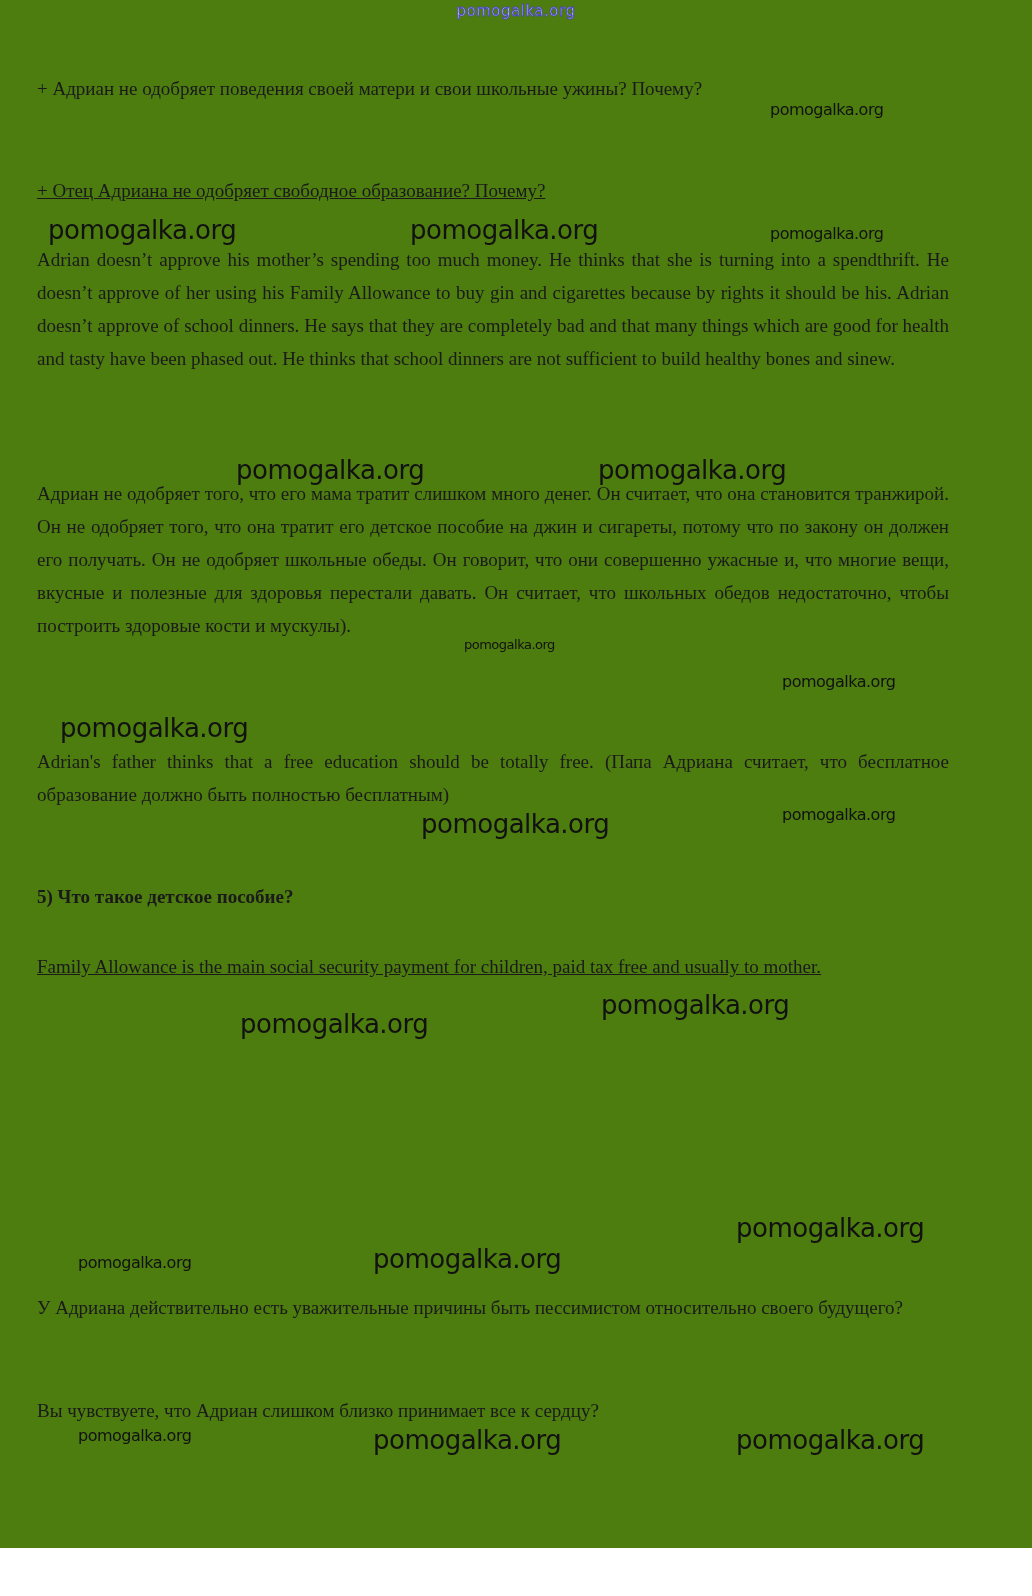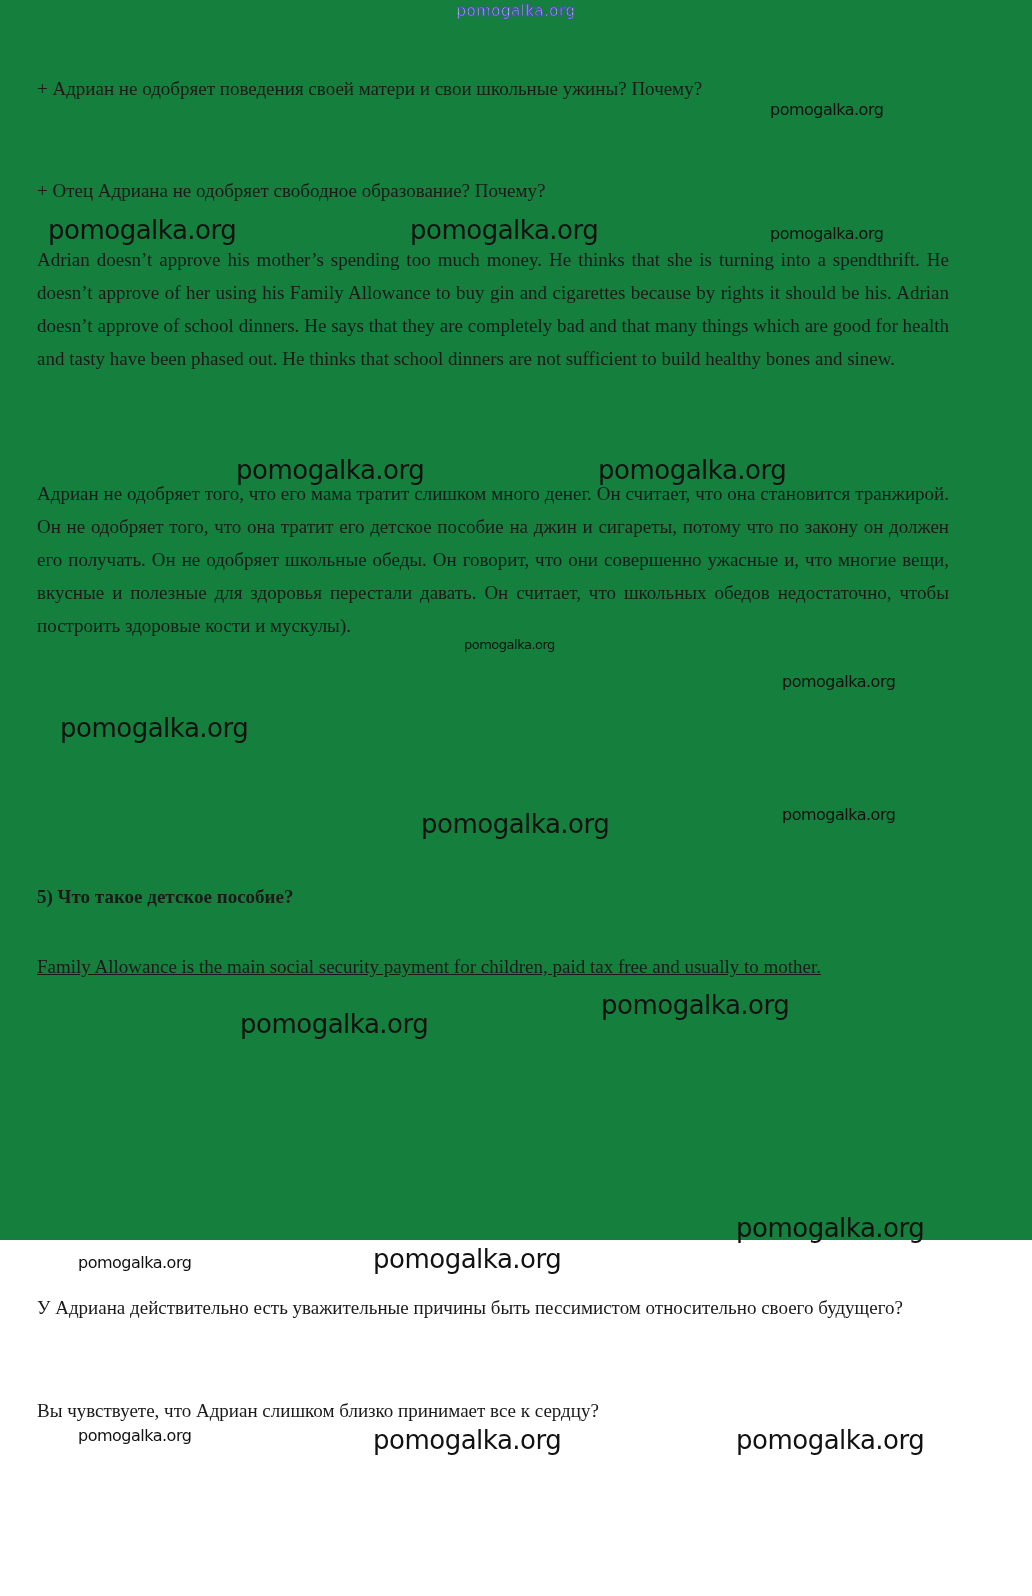--- a/index.html
+++ b/index.html
@@ -1,17 +1,17 @@
 <!DOCTYPE html>
 <html><head>
 <meta charset="utf-8">
 <style>
   html, body { margin: 0; padding: 0; background: #ffffff; }
   body { width: 1032px; height: 1596px; position: relative; overflow: hidden; }
-  .page { position: absolute; left: 0; top: 0; width: 1032px; height: 1240px; background: #15803d; }
+  .page { position: absolute; left: 0; top: 0; width: 1032px; height: 1548px; background: #4d7c0f; }
   .site-header {
     position: absolute; left: 0; top: 0; width: 1032px; text-align: center;
     font-family: "DejaVu Sans", sans-serif; font-size: 15px; line-height: 22px;
     color: #fff; -webkit-text-stroke: 1px #4a4ab8; letter-spacing: 0.5px;
   }
   .para {
     position: absolute; left: 37px; width: 912px;
     font-family: "Liberation Serif", serif; font-size: 19px; line-height: 33px;
     color: #1a1a1a; text-align: justify; margin: 0;
   }
@@ -26,26 +26,27 @@
   .wm.tiny { font-size: 13px; line-height: 16px; }
 </style>
 </head>
 <body>
 
 <div class="page">
 
   <div class="site-header">pomogalka.org</div>
 
   <p class="para left" style="top:72px;">+ Адриан не одобряет поведения своей матери и свои школьные ужины? Почему?</p>
-  <p class="para left" style="top:174px;">+ Отец Адриана не одобряет свободное образование? Почему?</p>
+  <p class="para left" style="top:174px;text-decoration:underline;">+ Отец Адриана не одобряет свободное образование? Почему?</p>
 
   <p class="para" style="top:243px;">Adrian doesn’t approve his mother’s spending too much money. He thinks that she is turning into a spendthrift. He doesn’t approve of her using his Family Allowance to buy gin and cigarettes because by rights it should be his. Adrian doesn’t approve of school dinners. He says that they are completely bad and that many things which are good for health and tasty have been phased out. He thinks that school dinners are not sufficient to build healthy bones and sinew.</p>
 
   <p class="para" style="top:477px;">Адриан не одобряет того, что его мама тратит слишком много денег. Он считает, что она становится транжирой. Он не одобряет того, что она тратит его детское пособие на джин и сигареты, потому что по закону он должен его получать. Он не одобряет школьные обеды. Он говорит, что они совершенно ужасные и, что многие вещи, вкусные и полезные для здоровья перестали давать. Он считает, что школьных обедов недостаточно, чтобы построить здоровые кости и мускулы).</p>
 
+  <p class="para" style="top:745px;">Adrian's father thinks that a free education should be totally free. (Папа Адриана считает, что бесплатное образование должно быть полностью бесплатным)</p>
 
   <p class="para left bold" style="top:880px;">5) Что такое детское пособие?</p>
   <p class="para" style="top:950px;text-decoration:underline;">Family Allowance is the main social security payment for children, paid tax free and usually to mother.</p>
 
 
   <p class="para" style="top:1291px;font-family:Liberation Serif, serif;">У Адриана действительно есть уважительные причины быть пессимистом относительно своего будущего?</p>
   <p class="para left" style="top:1394px;">Вы чувствуете, что Адриан слишком близко принимает все к сердцу?</p>
 
   <div class="wm small" style="left:770px; top:100px;">pomogalka.org</div>
   <div class="wm big" style="left:48px; top:215px;">pomogalka.org</div>

